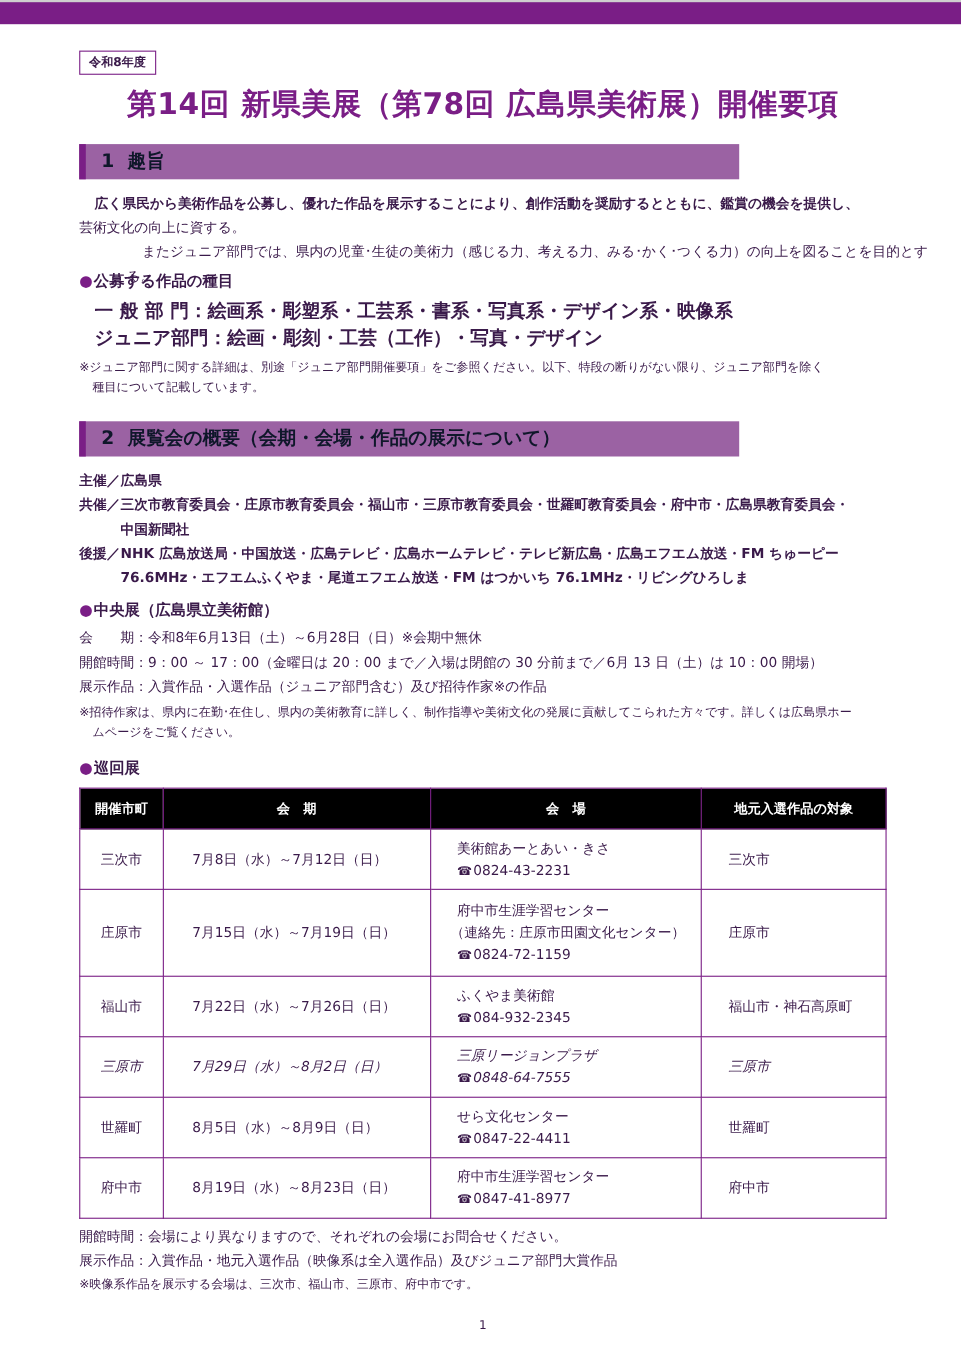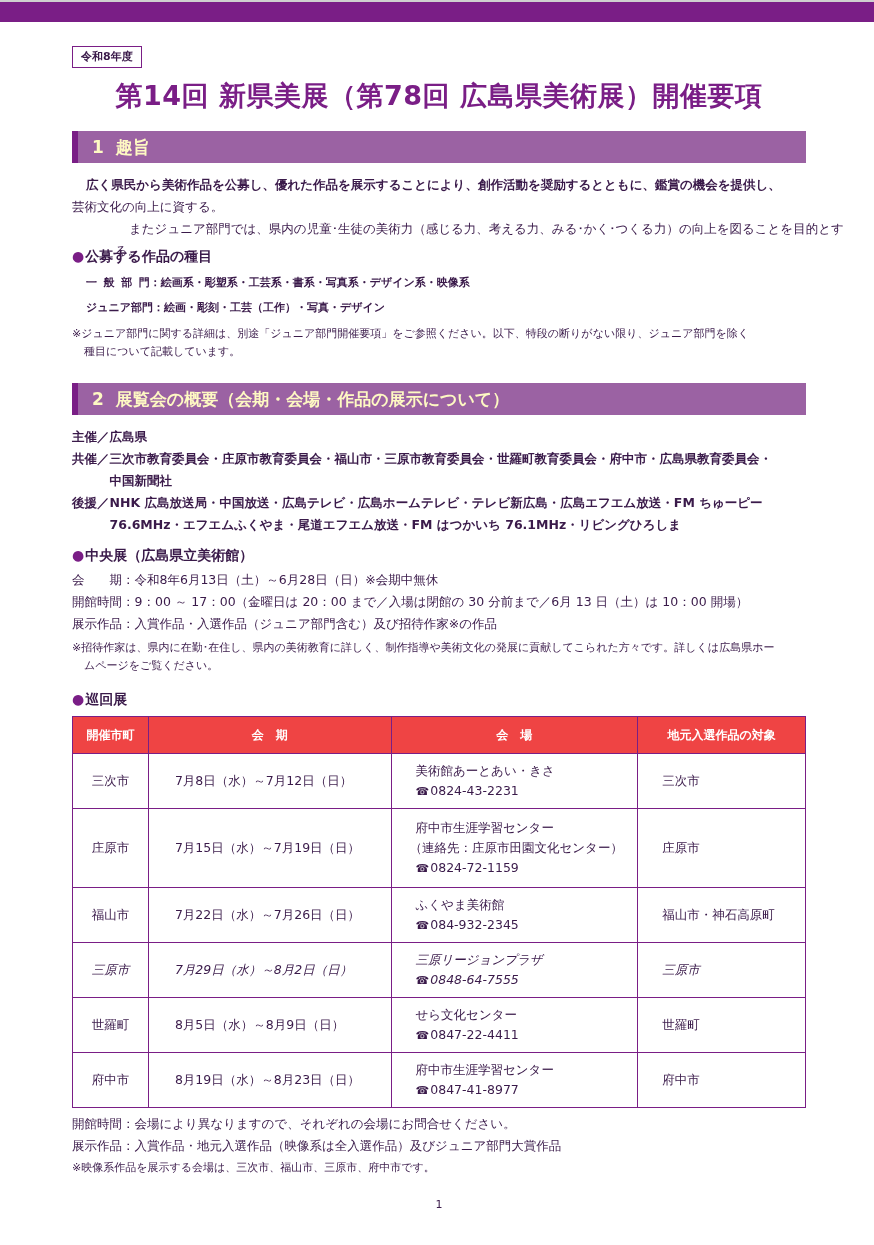--- a/index.html
+++ b/index.html
@@ -12,41 +12,41 @@
   .page { position: absolute; left: 72px; top: 0; width: 734px; }
   .year-badge {
     position: absolute; left: 0; top: 46px; height: 20px; padding: 0 8px;
     border: 1px solid #7a1e86; font-size: 11px; font-weight: bold; line-height: 20px; color: #3a1a4a;
   }
   .main-title {
     position: absolute; left: 0; top: 76px; width: 734px; text-align: center;
     font-size: 27px; font-weight: bold; color: #7a1e86; letter-spacing: 0.5px; line-height: 40px;
   }
   .sec-bar {
-    position: absolute; left: 0; width: 734px; height: 32px; background: #9b62a3;
-    border-left: 6px solid #7a1e86; box-sizing: border-box; color: #fef9c3;
+    position: absolute; left: 0; width: 600px; height: 32px; background: #9b62a3;
+    border-left: 6px solid #7a1e86; box-sizing: border-box; color: #0f172a;
     font-size: 17px; font-weight: bold; line-height: 32px; padding-left: 14px;
   }
   .sec-bar .num { margin-right: 12px; }
   .txt { position: absolute; left: 0; width: 734px; font-size: 12.5px; line-height: 22px; }
   .indent1 { text-indent: 14px; }
   .bullet-head { position: absolute; left: 0; font-size: 14px; font-weight: bold; line-height: 22px; }
   .bullet-head .dot { color: #7a1e86; margin-right: 1px; }
-  .cat-line { position: absolute; left: 14px; font-size: 11px; font-weight: bold; line-height: 22px; font-family: Liberation Mono, monospace; }
+  .cat-line { position: absolute; left: 14px; font-size: 17px; font-weight: bold; line-height: 22px; }
   .note { position: absolute; left: 0; width: 734px; font-size: 11px; line-height: 18px; }
   .note .cont { padding-left: 12px; display: block; }
   .hang { display: flex; font-weight: bold; }
   .hang .lab { flex: 0 0 auto; }
   .hang .val { flex: 1 1 auto; }
   table.tour {
     position: absolute; left: 0; top: 716px; width: 734px; border-collapse: collapse;
     font-size: 12.5px;
   }
   table.tour th {
-    background: #ef4444; color: #fff; font-weight: bold; height: 34px; font-size: 12px;
+    background: #000000; color: #fff; font-weight: bold; height: 34px; font-size: 12px;
     border: 1.5px solid #7a1e86; text-align: center;
   }
   table.tour td { border: 1.5px solid #7a1e86; vertical-align: middle; line-height: 20px; }
   td.city { text-align: center; }
   td.period { padding-left: 26px; }
   td.venue { padding-left: 24px; }
   td.target { padding-left: 24px; }
   .tel-icon { font-size: 11px; margin-right: 1px; }
   .page-num { position: absolute; left: 0; top: 1198px; width: 734px; text-align: center; font-size: 11px; }
 </style>

